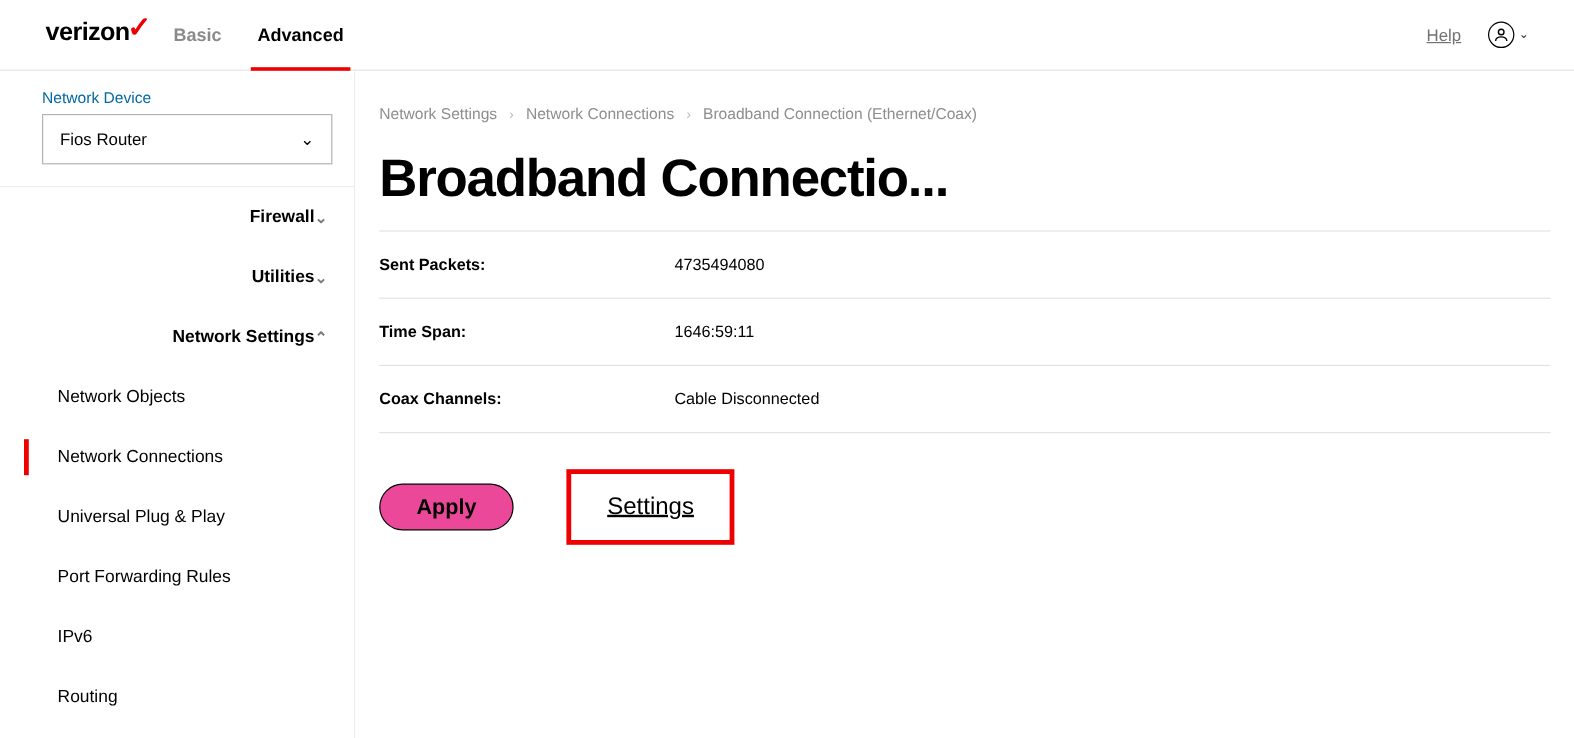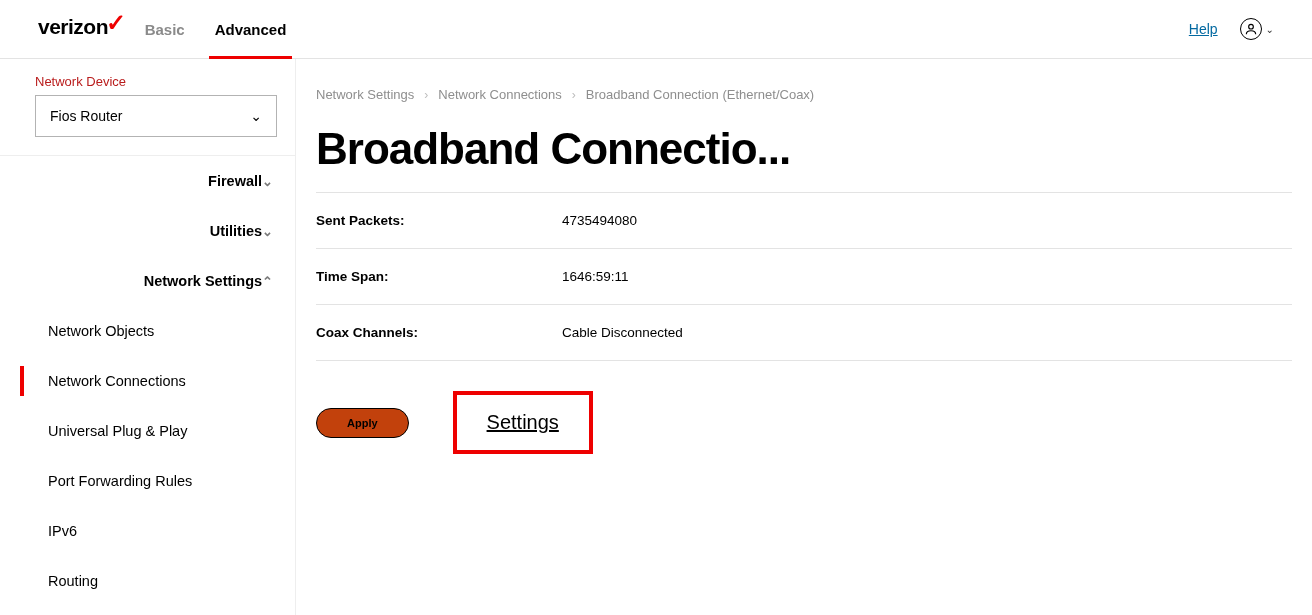--- a/index.html
+++ b/index.html
@@ -57,21 +57,21 @@
     background: #ee0000;
   }
   .header-right {
     margin-left: auto;
     display: flex;
     align-items: center;
     gap: 22px;
   }
   .help-link {
     font-size: 14px;
-    color: #0369a1;
+    color: #737373;
     text-decoration: underline;
     cursor: pointer;
     text-align: right;
   }
   .avatar-wrap { display: flex; align-items: center; gap: 4px; cursor: pointer; }
   .avatar-icon {
     width: 22px; height: 22px;
     border: 1.5px solid #000;
     border-radius: 50%;
     display: flex;
@@ -88,21 +88,21 @@
     border-right: 1px solid #eee;
     background: #fff;
     position: relative;
   }
   .device-block {
     padding: 15px 18px 18px 35px;
     border-bottom: 1px solid #eee;
   }
   .device-label {
     font-size: 13px;
-    color: #b91c1c;
+    color: #0369a1;
     margin-bottom: 6px;
   }
   .device-select {
     border: 1px solid #b3b3b3;
     height: 42px;
     display: flex;
     align-items: center;
     justify-content: space-between;
     padding: 0 14px;
     font-size: 14px;
@@ -183,24 +183,24 @@
   }
 
   .actions {
     margin-top: 30px;
     display: flex;
     align-items: center;
     gap: 44px;
   }
   .btn-apply {
     border: 1px solid #000;
-    background: #c2410c;
+    background: #ec4899;
     border-radius: 999px;
     padding: 8px 30px;
-    font-size: 11px;
+    font-size: 18px;
     font-weight: 700;
     cursor: pointer;
   }
   .settings-box {
     border: 4px solid #ee0000;
     padding: 16px 30px;
     display: inline-block;
   }
   .settings-link {
     font-size: 20px;

